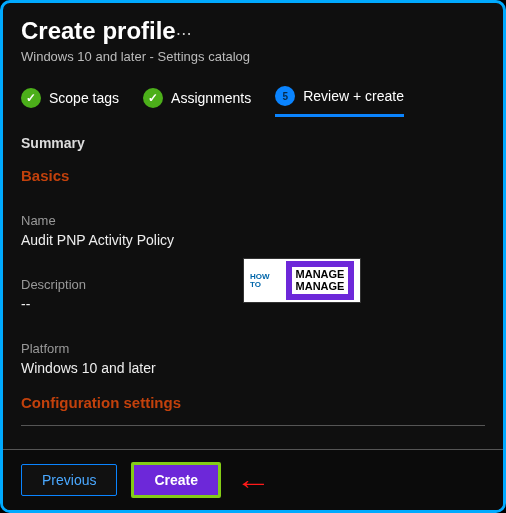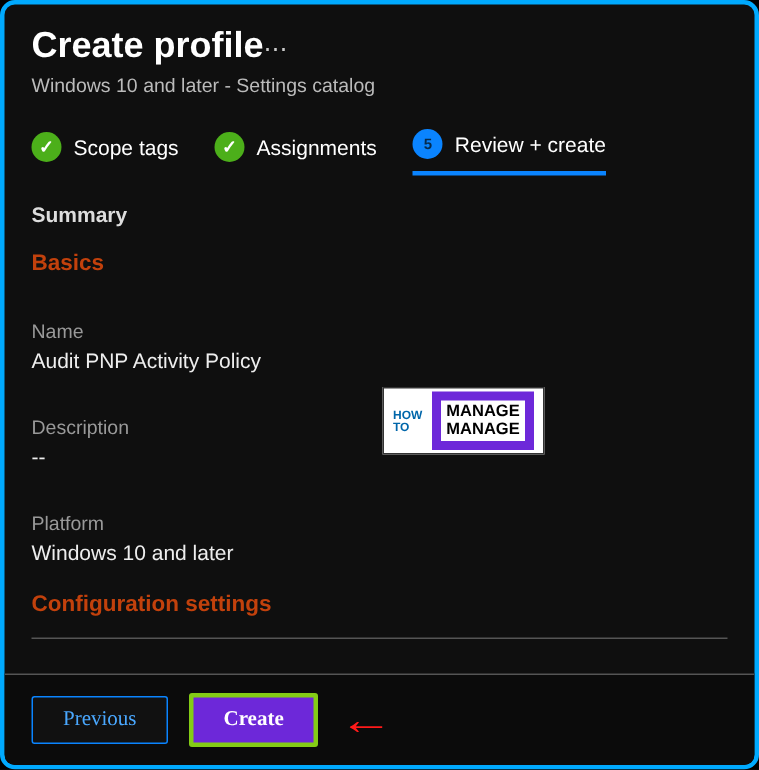--- a/index.html
+++ b/index.html
@@ -135,21 +135,21 @@
       background: #0b0b0b;
       padding: 12px 18px;
       display: flex;
       gap: 14px;
       align-items: center;
       border-top: 1px solid #555;
     }
     .btn {
       padding: 7px 20px;
       font-size: 14px;
-      font-family: Liberation Serif, serif;
+      font-family: Liberation Sans, sans-serif;
       cursor: pointer;
       border-radius: 2px;
     }
     .btn-secondary {
       background: #111;
       border: 1px solid #0a84ff;
       color: #4aa8ff;
     }
     .btn-primary {
       background: #6d28d9;
@@ -158,28 +158,28 @@
       font-weight: 600;
     }
     .arrow {
       color: #ff1a1a;
       font-size: 28px;
       margin-left: 4px;
       transform: scaleX(1.3);
     }
     .watermark {
       position: absolute;
-      left: 252px;
+      left: 240px;
       top: 255px;
       background: #fff;
       border: 1px solid #333;
       padding: 2px 6px;
       display: flex;
       align-items: center;
-      gap: 6px;
+      gap: 16px;
       font-size: 10px;
       font-weight: 700;
       color: #000;
       line-height: 1;
     }
     .watermark .wm-left {
       font-size: 8px;
       line-height: 1;
       color: #0066aa;
     }

